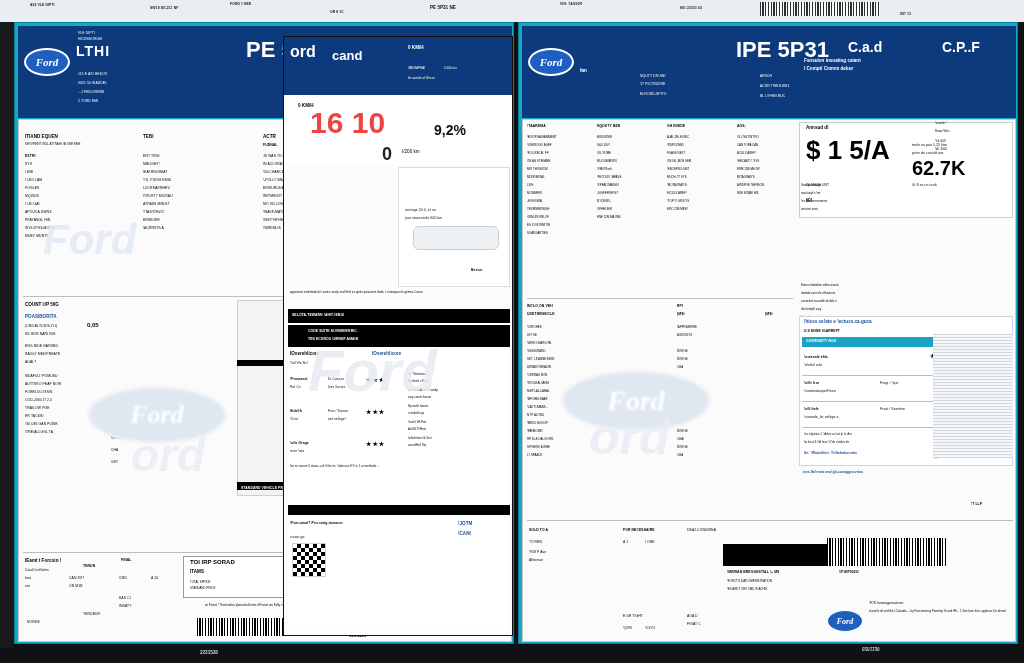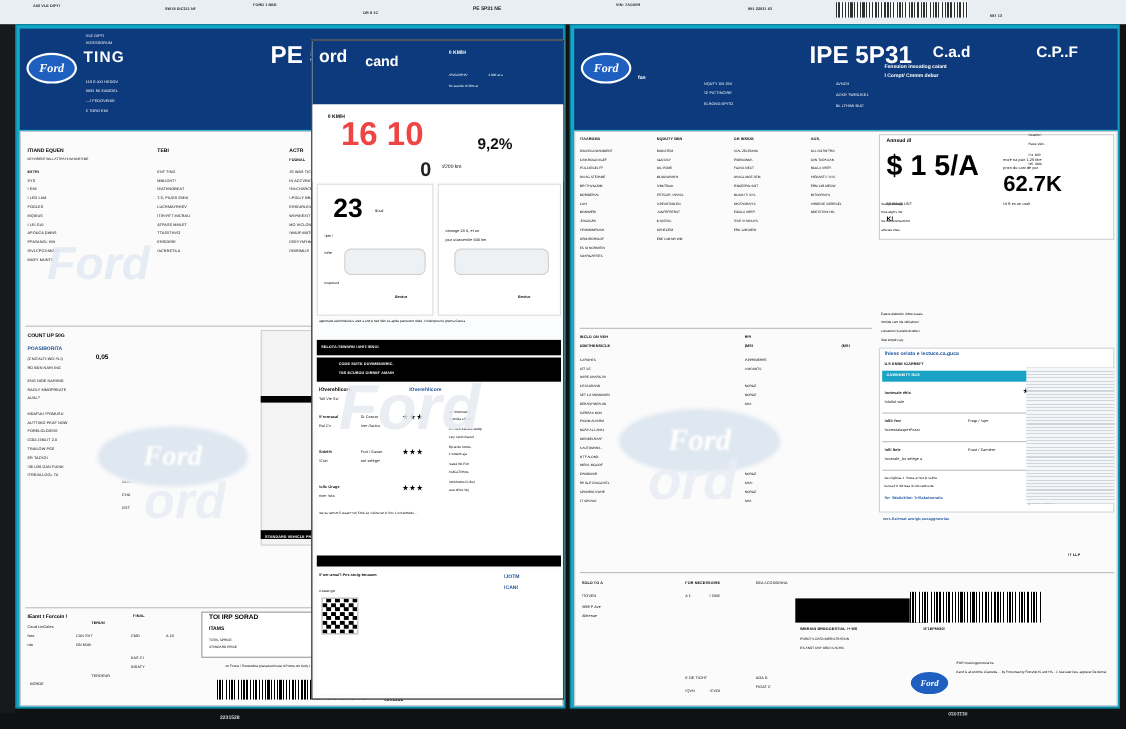--- a/index.html
+++ b/index.html
@@ -108,21 +108,21 @@
   </div>
 
   <div class="teal-frame" style="left:14px;top:22px;width:500px;height:622px;">
 
     <div class="col navy" style="left:3px;top:3px;width:494px;height:92px;">
       <div class="oval" style="left:6px;top:22px;width:46px;height:28px;font-size:11px;background:#1f5fc0;border:2px solid #fff;">
         <span>Ford</span>
       </div>
       <div class="t tiny blur" style="left:60px;top:5px;">VLE DIPTI</div>
       <div class="t tiny blur" style="left:60px;top:11px;">HICESSORUM</div>
-      <div class="t xl blur" style="left:58px;top:18px;letter-spacing:1px;">TING</div>
+      <div class="t xl blur" style="left:58px;top:18px;letter-spacing:1px;">LTHI</div>
       <div class="t tiny blur" style="left:60px;top:46px;">115 E AXI HEDOV</div>
       <div class="t tiny blur" style="left:60px;top:55px;">0051 50  SIADDEL</div>
       <div class="t tiny blur" style="left:60px;top:64px;">...J FEDOVENIE</div>
       <div class="t tiny blur" style="left:60px;top:73px;">2 7ORD EMI</div>
 
       <div class="t xxl blur" style="left:228px;top:12px;color:#fff;">PE 5P3</div>
       <div class="t xxl blur" style="left:398px;top:12px;color:#fff;">NE 5PDI</div>
       <div class="col navy" style="left:275px;top:40px;width:120px;height:14px;background:#0a2f66;">
         <div class="t sm b" style="left:26px;top:3px;">EIRFUUE</div>
       </div>
@@ -287,29 +287,20 @@
     </div>
 
     <div class="col" style="left:0;top:58px;width:230px;height:70px;background:#fff;">
       <div class="t huge blur" style="left:26px;top:12px;color:#ef4444;">16 10</div>
       <div class="t sm b blur" style="left:14px;top:8px;">0 KM/H</div>
       <div class="t xl blur" style="left:150px;top:28px;color:#111;text-align:right;">9,2%</div>
       <div class="t xxl blur" style="left:98px;top:48px;color:#222;font-size:18px;">0</div>
       <div class="t sm blur" style="left:118px;top:54px;">I/200 km</div>
     </div>
 
-    <div class="col" style="left:4px;top:130px;width:106px;height:120px;background:#fff;border:1px solid #ddd;">
-      <div class="t xxl blur" style="left:14px;top:10px;font-size:24px;">23</div>
-      <div class="t tiny blur" style="left:52px;top:22px;">$/sal</div>
-      <div class="t tiny blur" style="left:6px;top:44px;">!pm !</div>
-      <div class="t tiny blur" style="left:6px;top:60px;">infre</div>
-      <div class="t xtiny blur" style="left:6px;top:88px;">inoportunil</div>
-      <div class="t tiny b blur" style="left:70px;top:100px;">Bestur</div>
-      <div class="grayblock" style="left:24px;top:58px;width:74px;height:24px;background:#eef1f4;border-radius:6px;"></div>
-    </div>
 
     <div class="col" style="left:114px;top:130px;width:112px;height:120px;background:#fff;border:1px solid #ddd;">
       <div class="t tiny blur" style="left:6px;top:40px;">orisinge 20 0, et un</div>
       <div class="t tiny blur" style="left:6px;top:48px;">jour utanceniile 600 km</div>
       <div class="t tiny b blur" style="left:72px;top:100px;">Bestur</div>
       <div class="grayblock" style="left:14px;top:58px;width:86px;height:24px;background:#eef1f4;border-radius:6px;"></div>
     </div>
 
     <div class="t xtiny blur" style="left:6px;top:254px;width:220px;white-space:normal;">apportarie estinhodscle's ared a and p ned Vehi    es après patouvent duda. I criteropour le gnema Canua</div>
 

